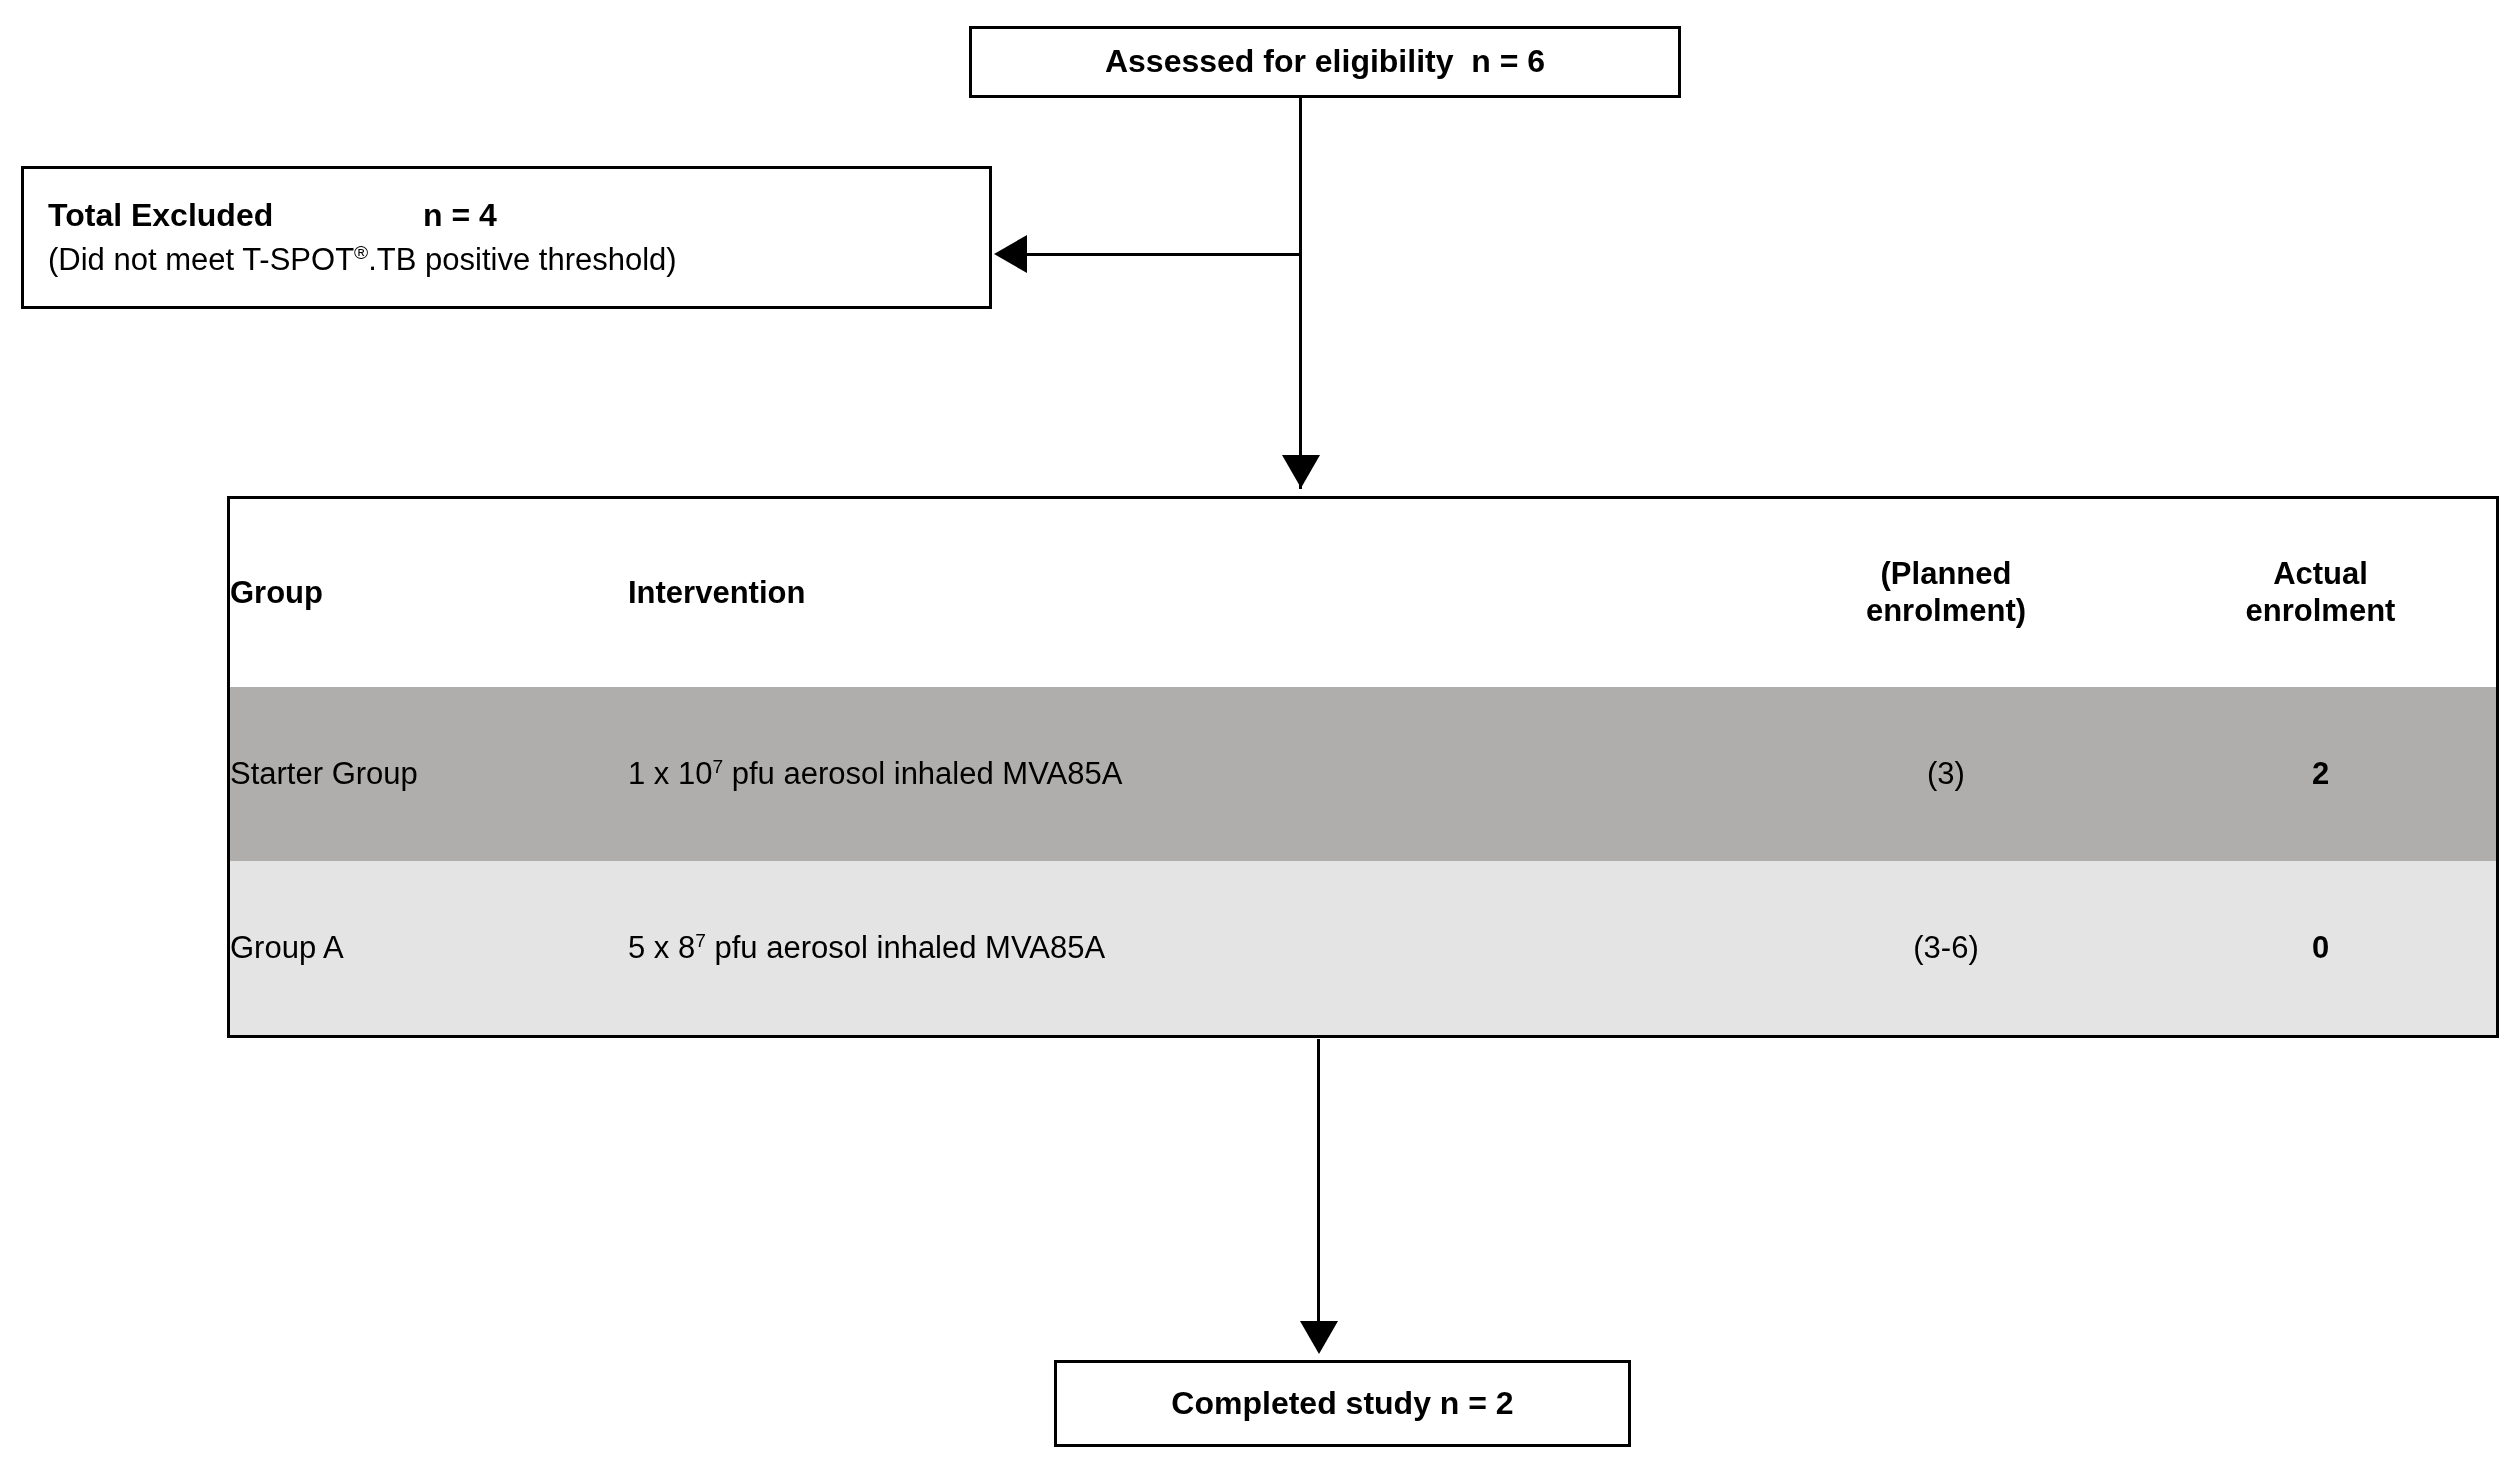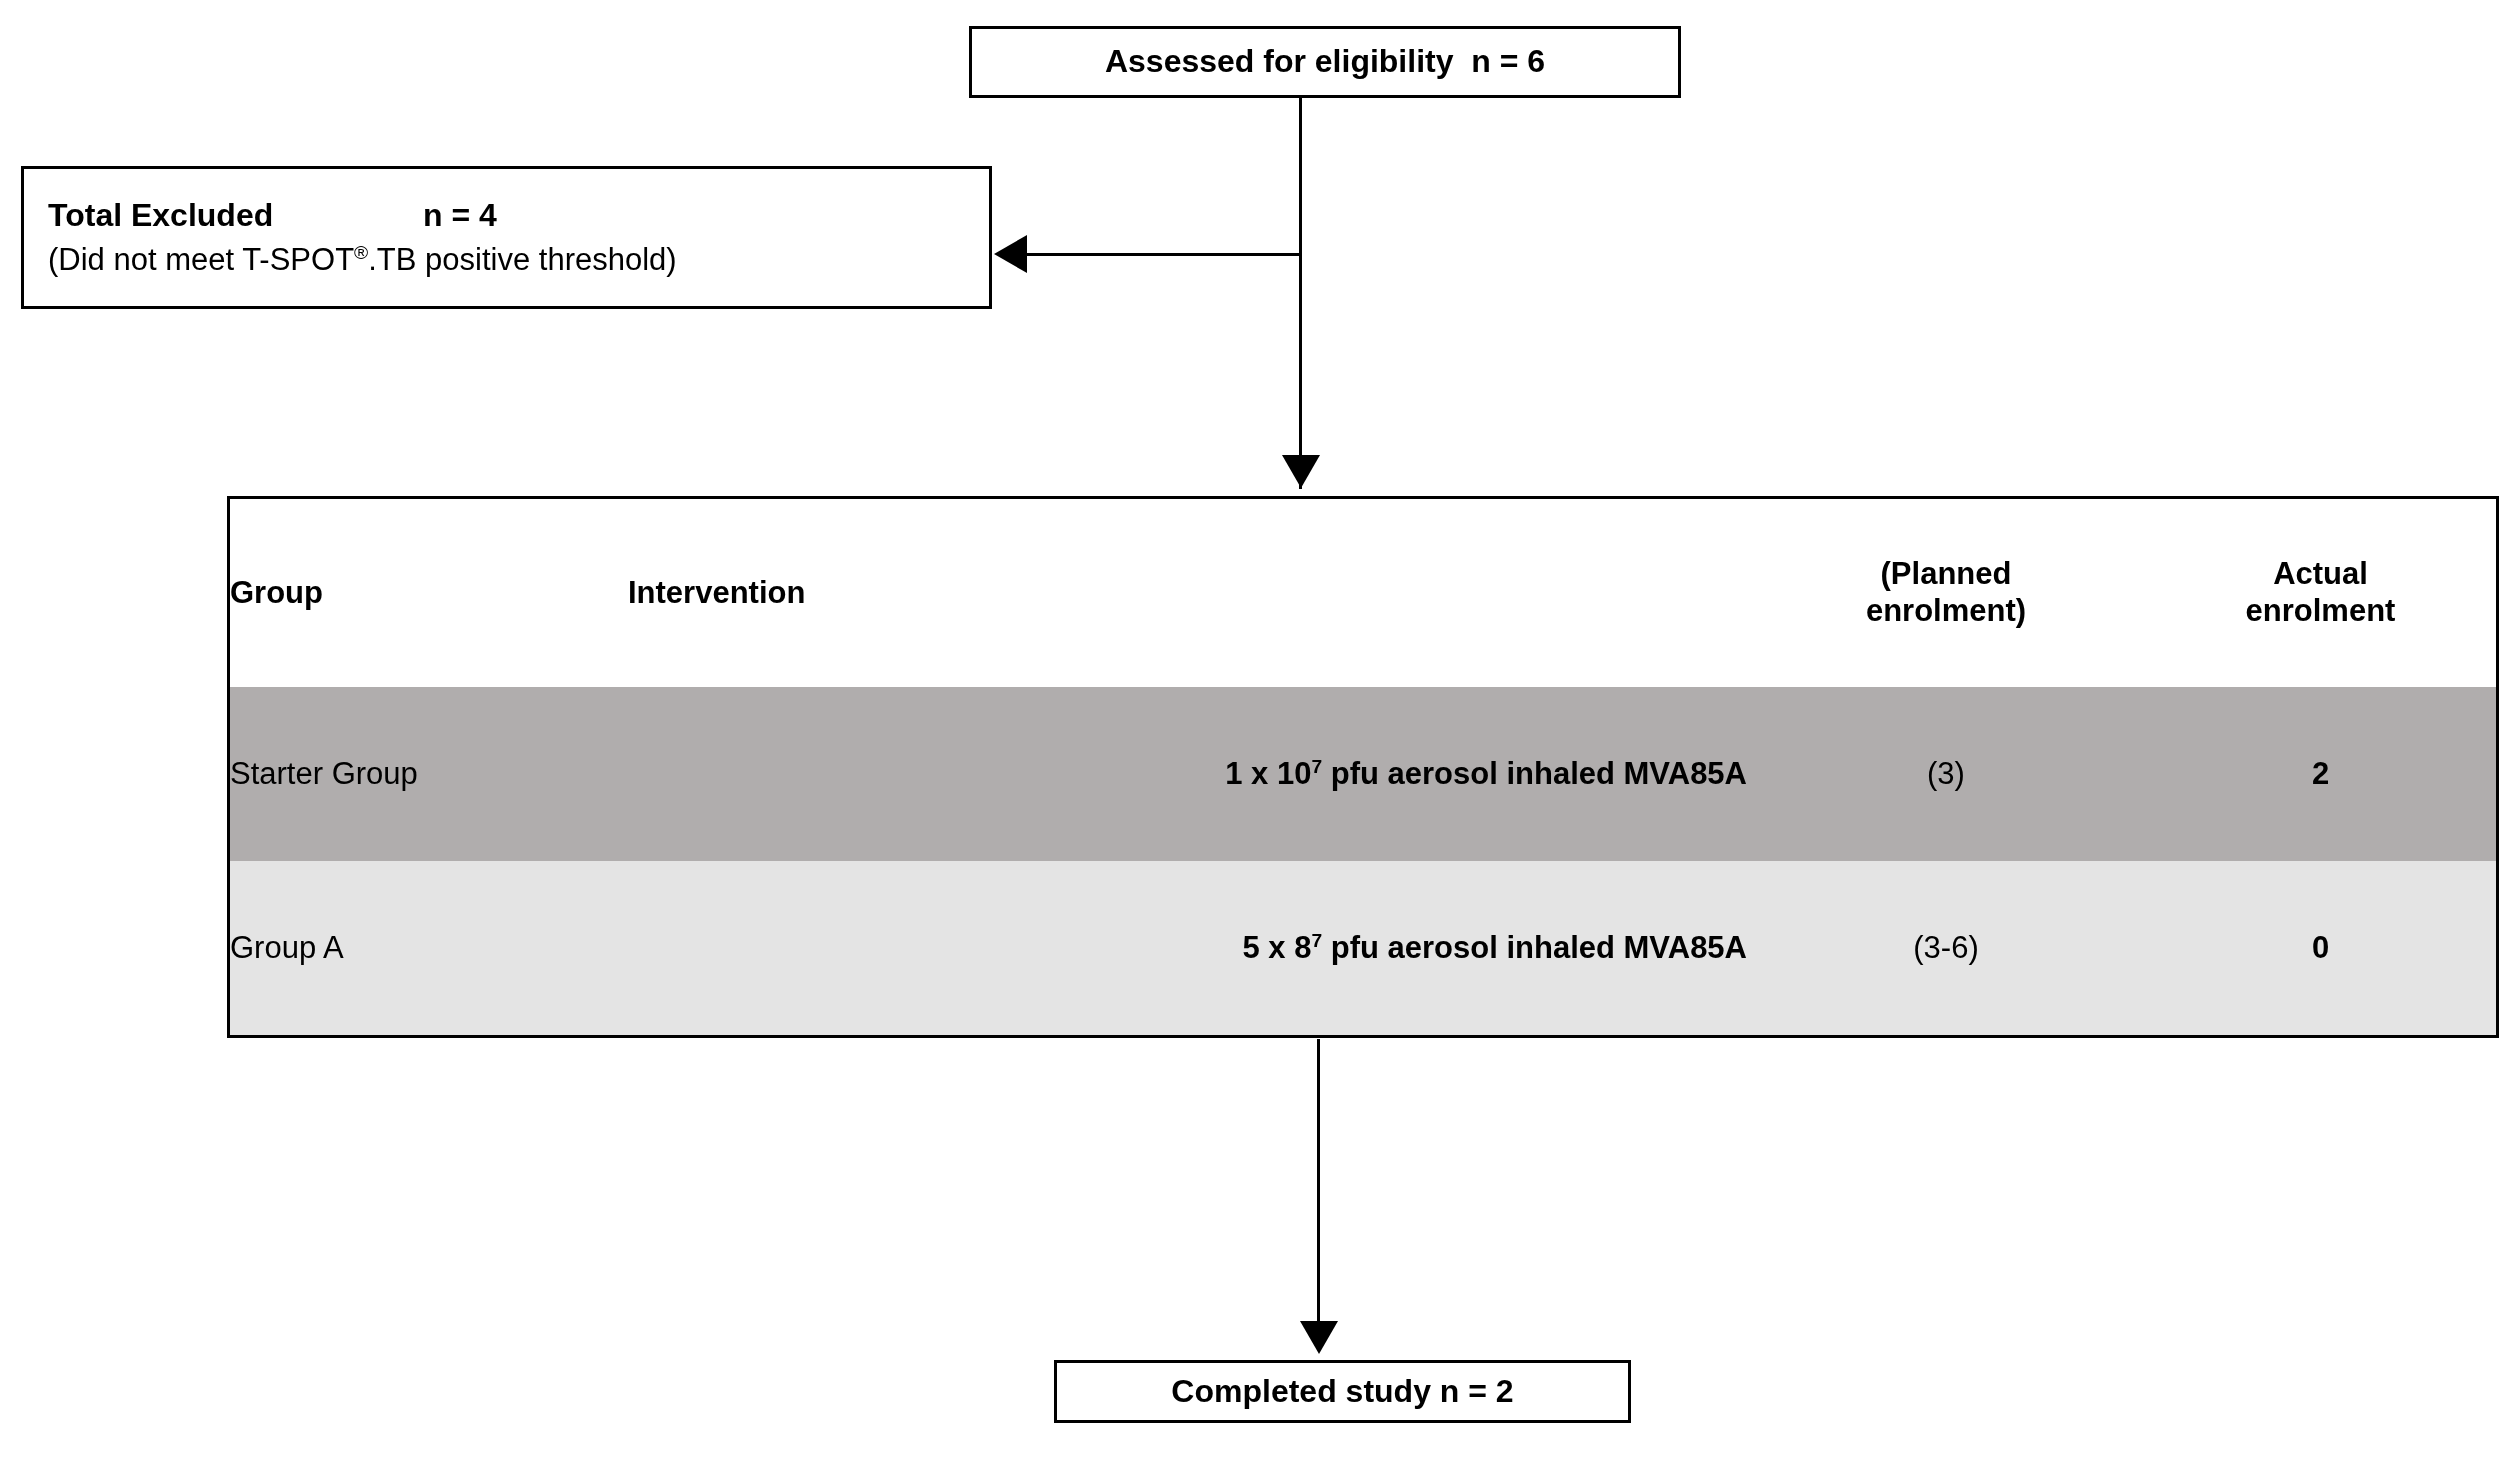--- a/index.html
+++ b/index.html
@@ -71,21 +71,21 @@
     font-size: 0.62em;
     vertical-align: super;
     line-height: 0;
   }
 
   
   #box-completed {
     left: 1054px;
     top: 1360px;
     width: 577px;
-    height: 63px;
+    height: 87px;
     align-items: center;
   }
   #box-completed .line {
     font-size: 32px;
     font-weight: bold;
     white-space: pre;
   }
 
   
   .vline {
@@ -155,21 +155,21 @@
   }
   #enrol-table th {
     font-weight: bold;
   }
   th.h-group  { text-align: left;   padding-left: 21.6px; }
   th.h-interv { text-align: left;   padding-left: 17px; }
   th.h-plan   { text-align: center; line-height: 1.18; }
   th.h-actual { text-align: center; line-height: 1.18; padding-right: 17px; }
 
   td.d-group  { text-align: left;   padding-left: 21.6px; font-weight: normal; }
-  td.d-interv { text-align: right;   padding-left: 23px; font-weight: bold; white-space: pre; }
+  td.d-interv { text-align: left;   padding-left: 23px; font-weight: normal; white-space: pre; }
   td.d-plan   { text-align: center; font-weight: normal; }
   td.d-actual { text-align: center; font-weight: bold; padding-right: 17px; }
 
   td.d-interv sup {
     font-size: 0.62em;
     vertical-align: super;
     line-height: 0;
   }
 
   tr.row-starter { background: #b0adad; }

